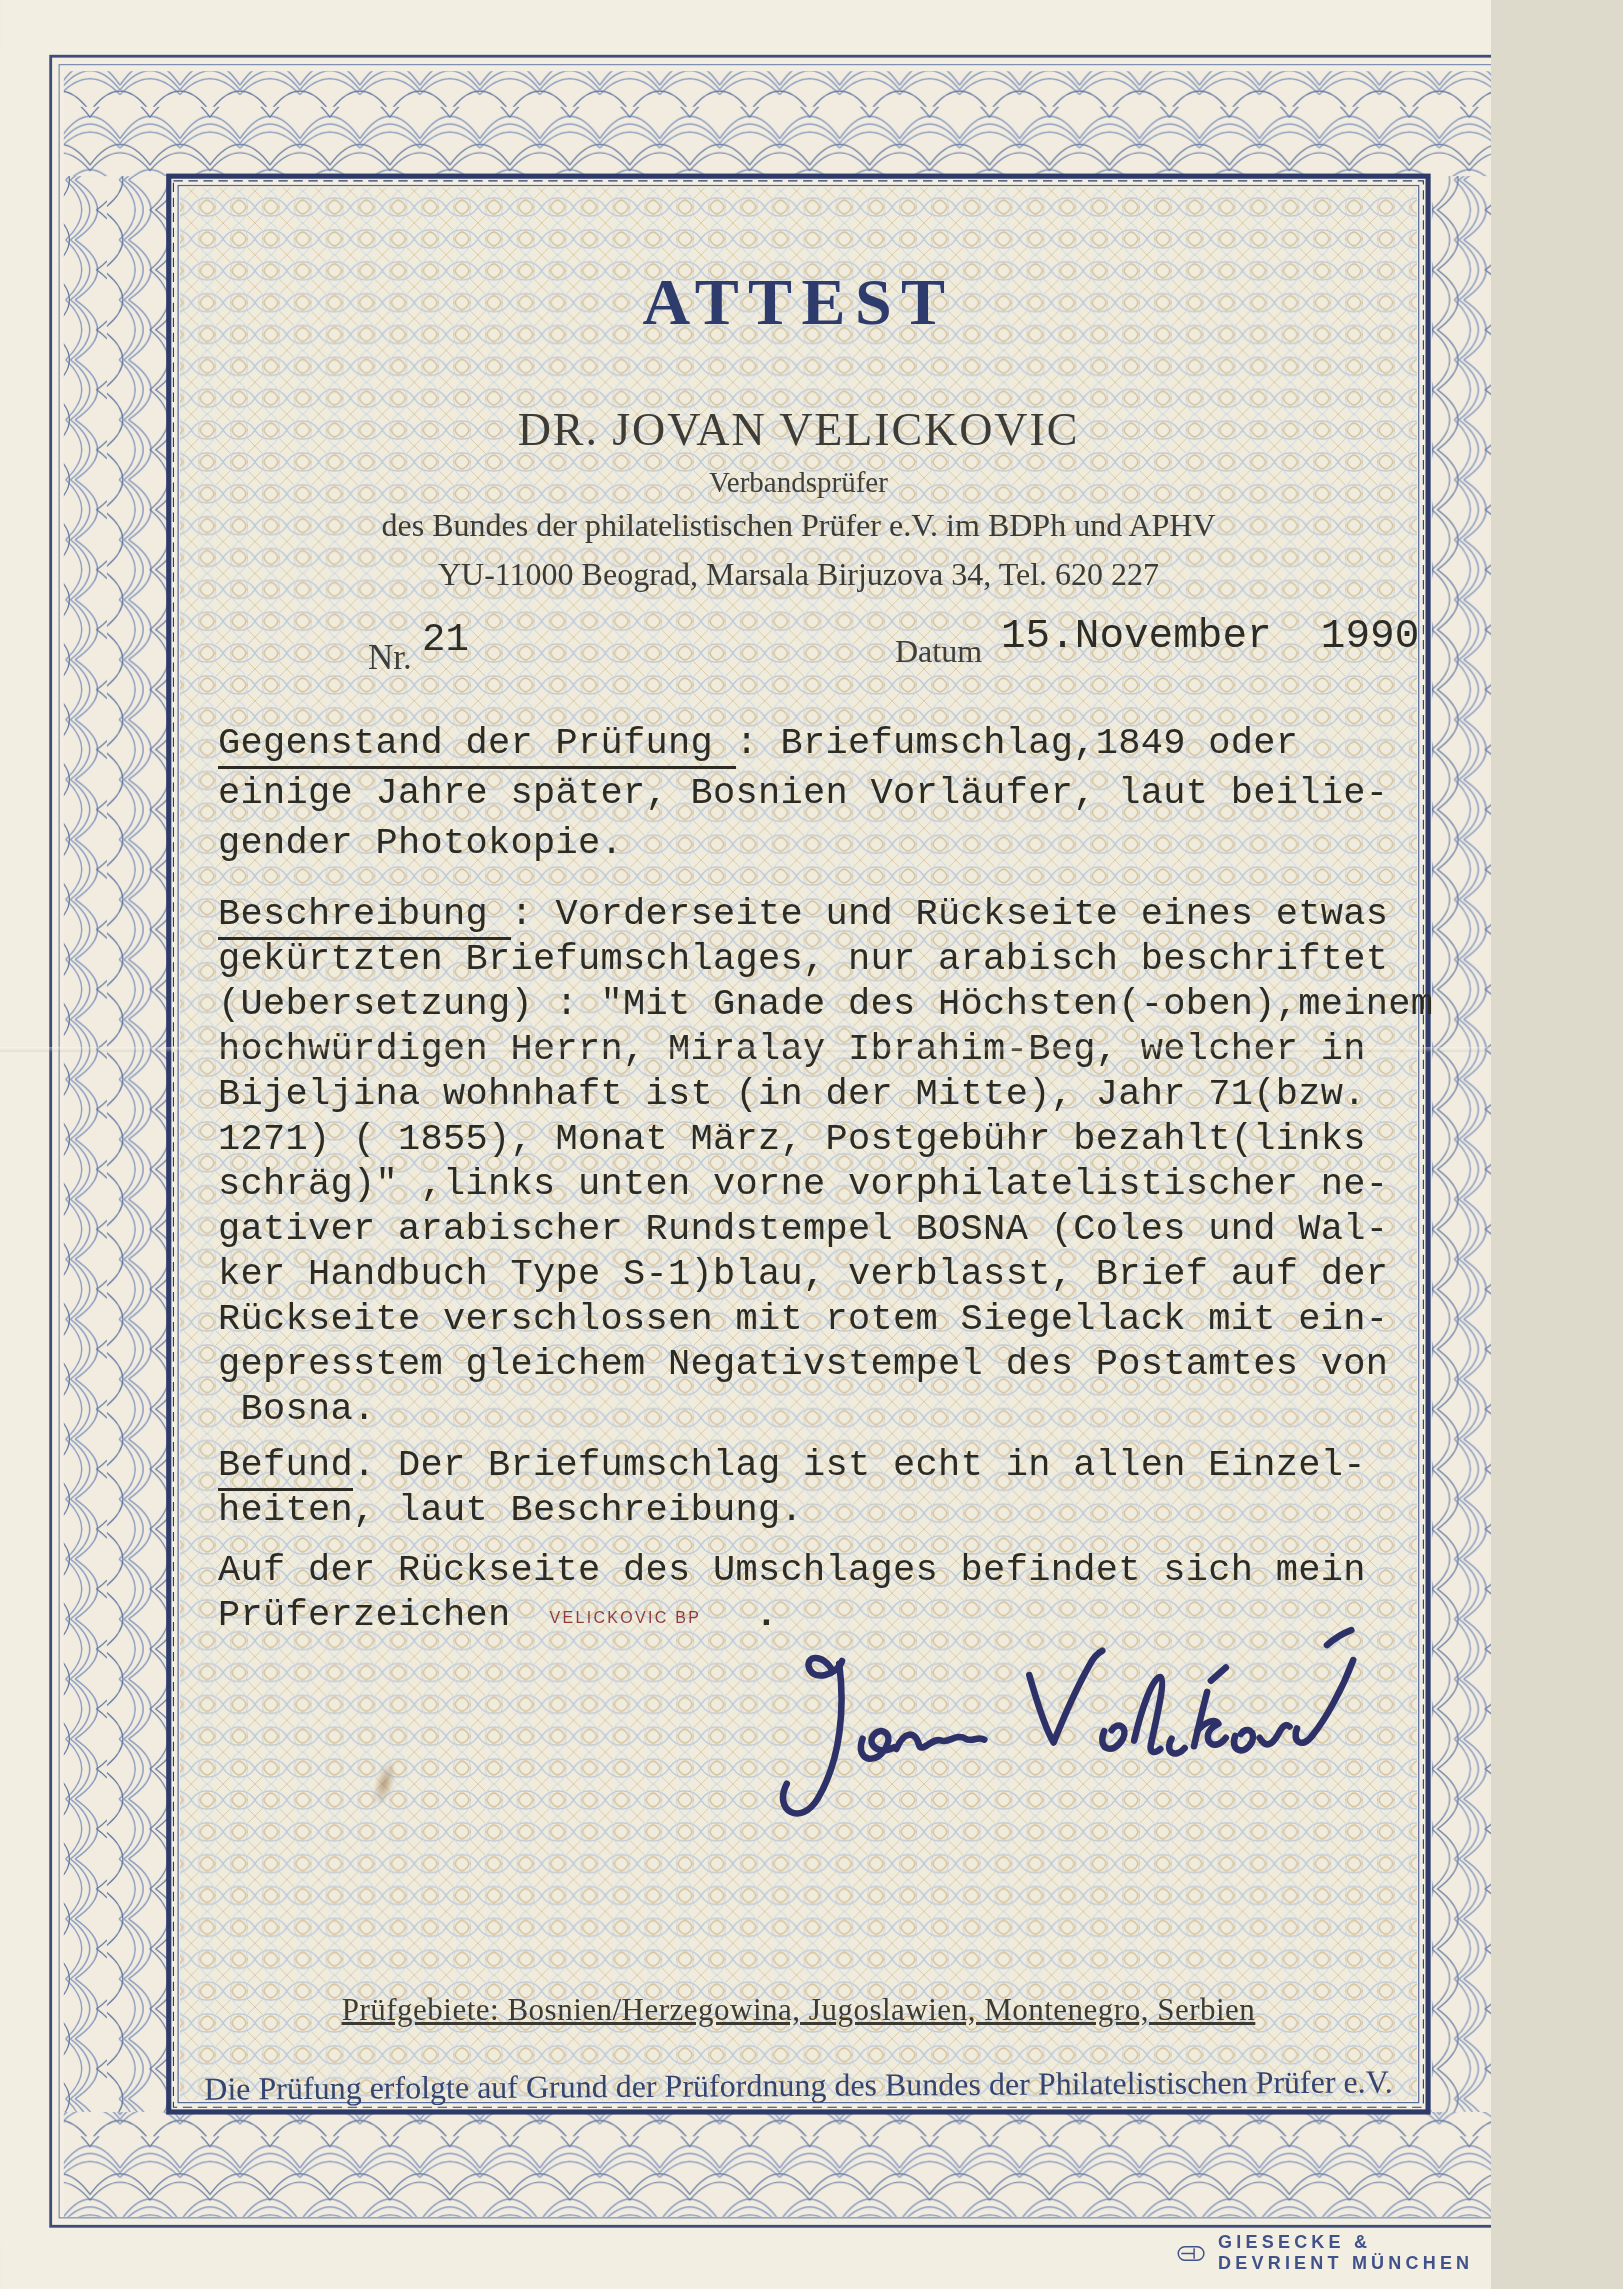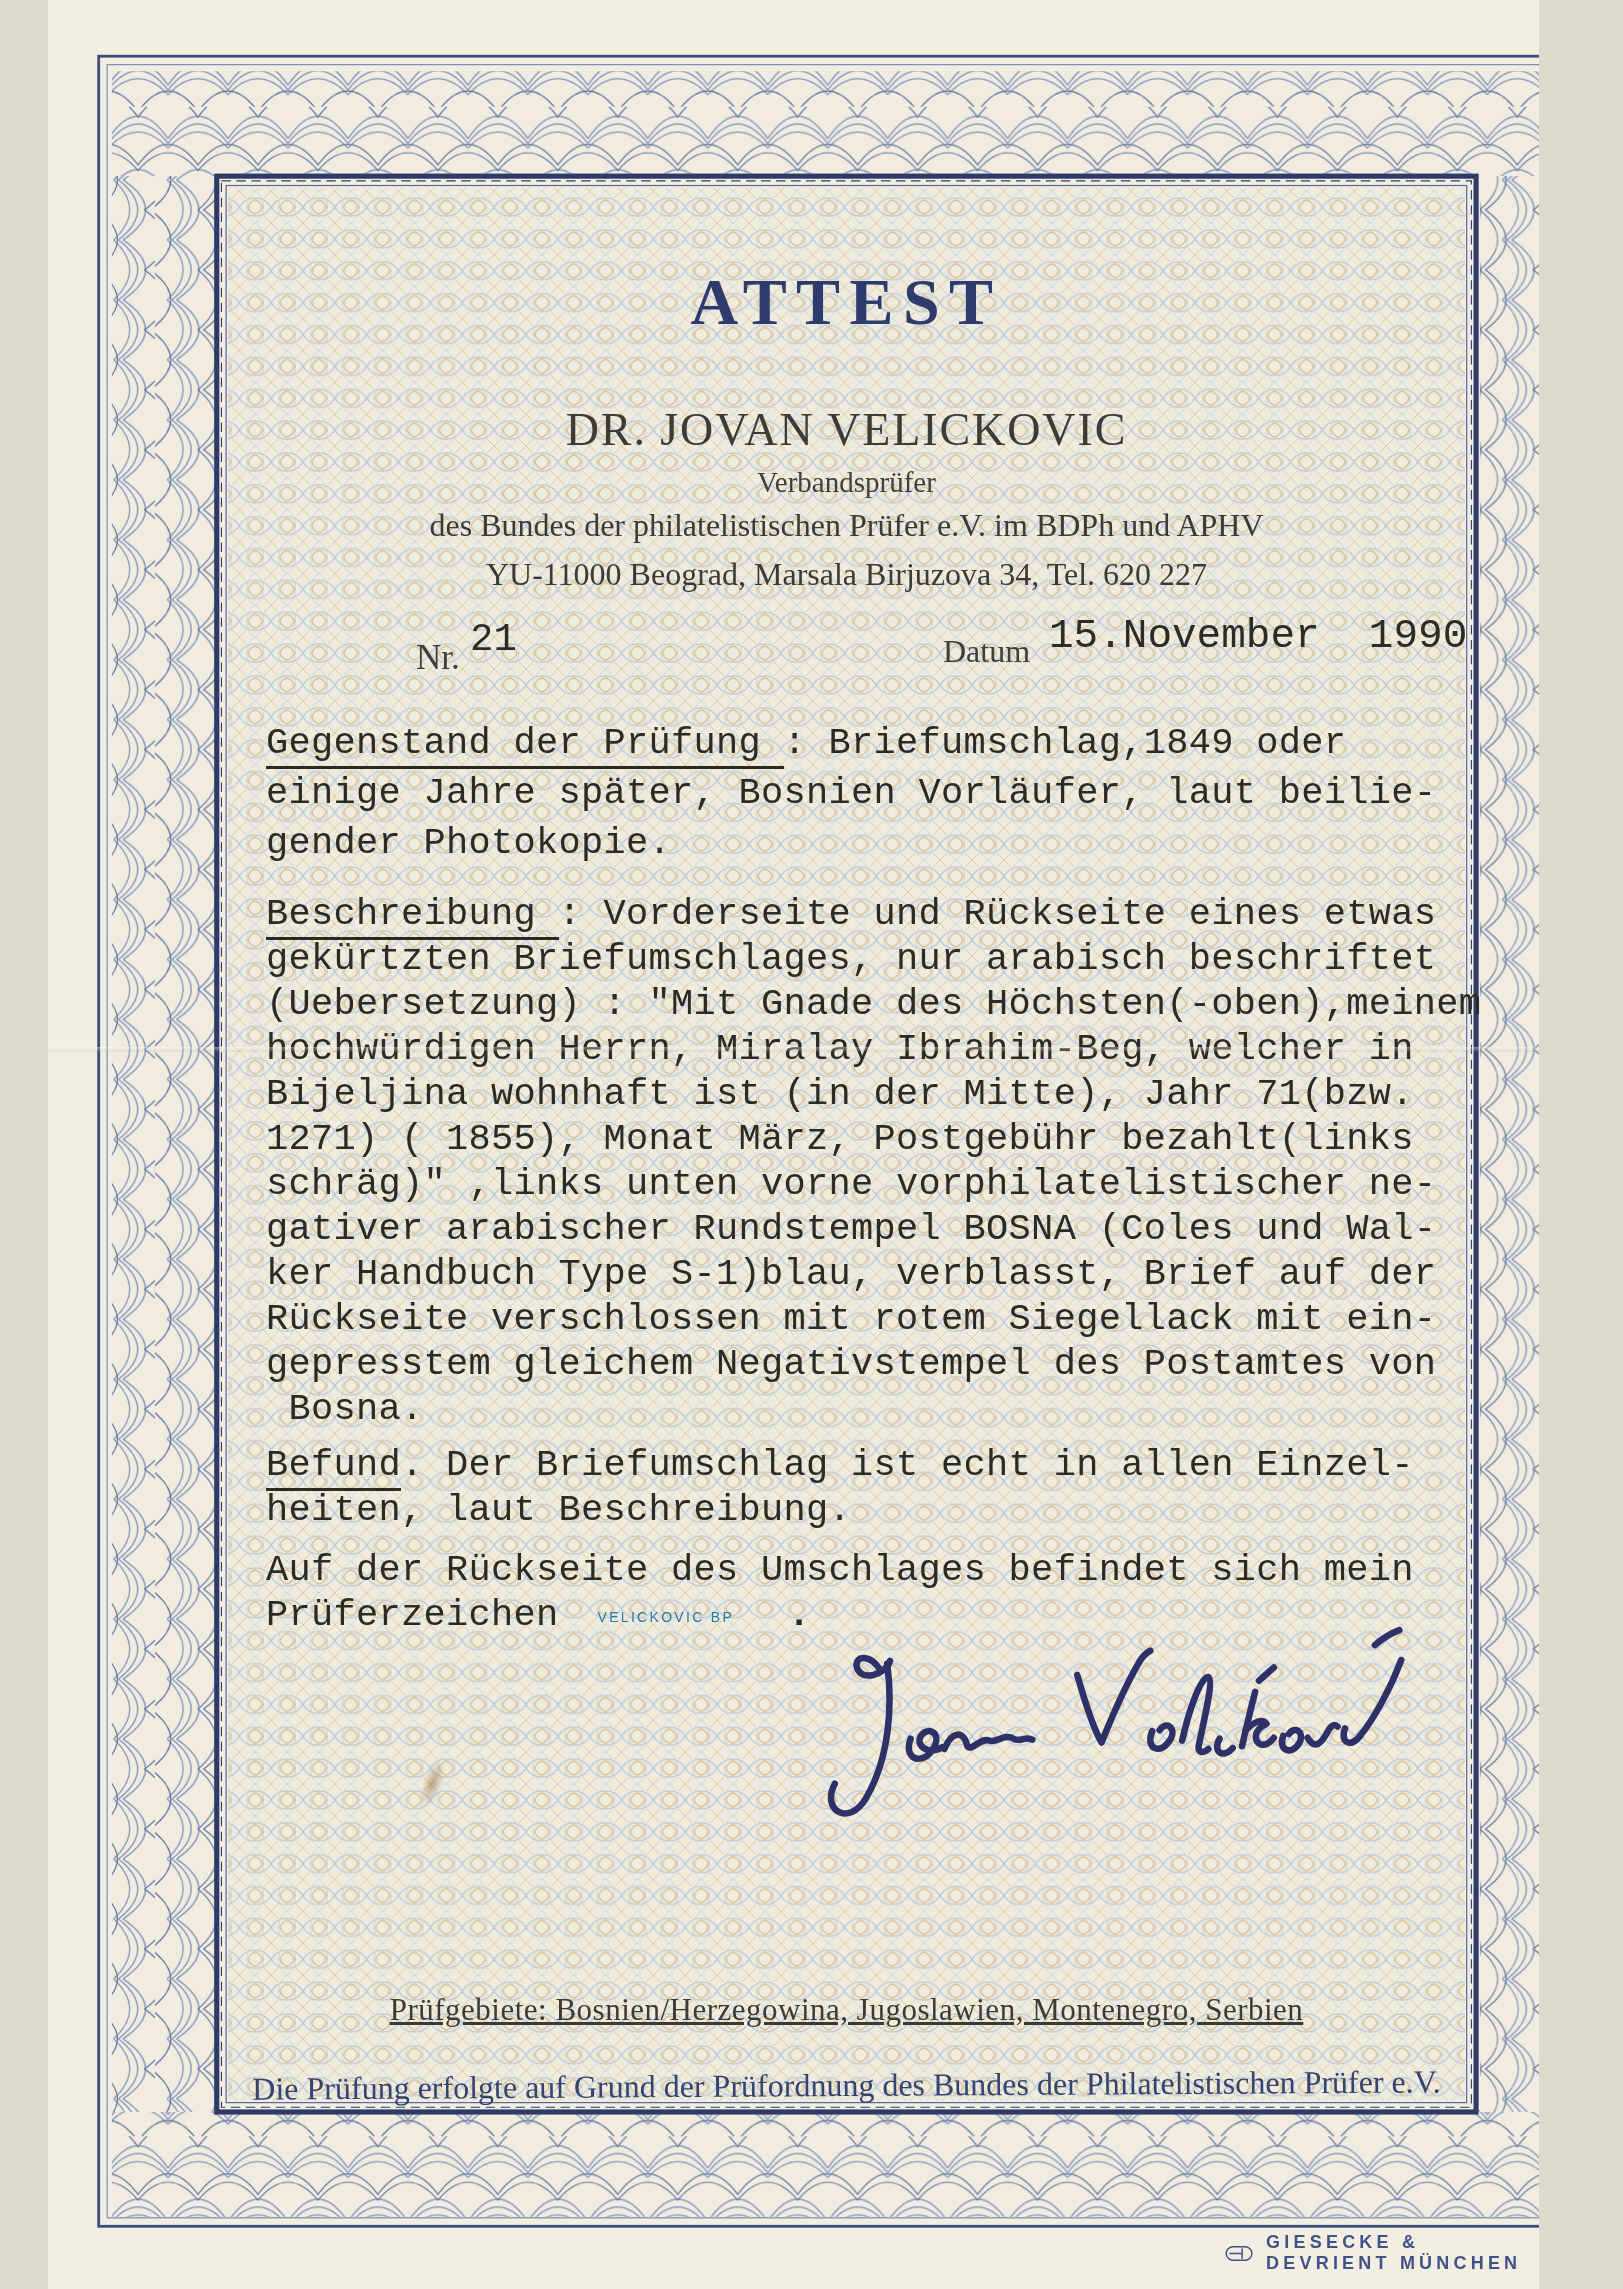--- a/index.html
+++ b/index.html
@@ -3,21 +3,20 @@
 <meta charset="utf-8">
 <style>
   html,body{margin:0;padding:0;background:#dedacb;}
   .page{
     position:relative;
     width:1491px;height:2290px;
     background:#f2eee1;
     overflow:hidden;
     font-family:"Liberation Serif", serif;
     box-shadow:inset 0 0 84px rgba(150,138,112,.22);
-    margin-left:48px;
   }
   .bg{position:absolute;left:0;top:0;z-index:0;}
   .layer{position:absolute;z-index:2;}
   .centered{left:180px;width:1237px;text-align:center;}
   .title{
     top:264px;font-size:66px;letter-spacing:9.4px;color:#2e3b6d;
     font-weight:600;
   }
   .name{top:403px;font-size:46px;letter-spacing:1.9px;color:#3c3b35;}
   .role{top:466px;font-size:29px;color:#403f39;}
@@ -31,21 +30,21 @@
   .para{left:218px;font-size:37px;letter-spacing:0.3px;color:#2b2a23;font-family:"Liberation Mono",monospace;}
   .para .line{white-space:pre;}
   .p1{top:718px;} .p1 .line{line-height:50px;}
   .p2{top:892px;} .p2 .line{line-height:45px;}
   .p3{top:1443px;} .p3 .line{line-height:45px;}
   .p4{top:1548px;} .p4 .line{line-height:45px;}
   .u{border-bottom:3.3px solid #2b2a23;padding-bottom:1.9px;}
   .stamp-line{display:flex;align-items:center;}
   .tiny-stamp{
     font-family:"Liberation Sans",sans-serif;
-    font-size:14px;letter-spacing:2.3px;color:#0369a1;
+    font-size:16px;letter-spacing:2.3px;color:#7f1d1d;
     margin-left:39px;filter:blur(0.4px);opacity:.85;
     transform:translateY(1.9px);
   }
   .stamp-dot{margin-left:54px;font-weight:bold;}
   .signature{left:720px;top:1617px;}
   .footer-areas{top:1992px;font-size:31px;color:#3c3b33;letter-spacing:0.5px;text-decoration:underline;}
   .footer-legal{top:2067px;font-size:32px;color:#35446f;transform:rotate(-.35deg);}
   .printer{
     left:1177px;top:2232px;display:flex;align-items:center;gap:13px;
   }

